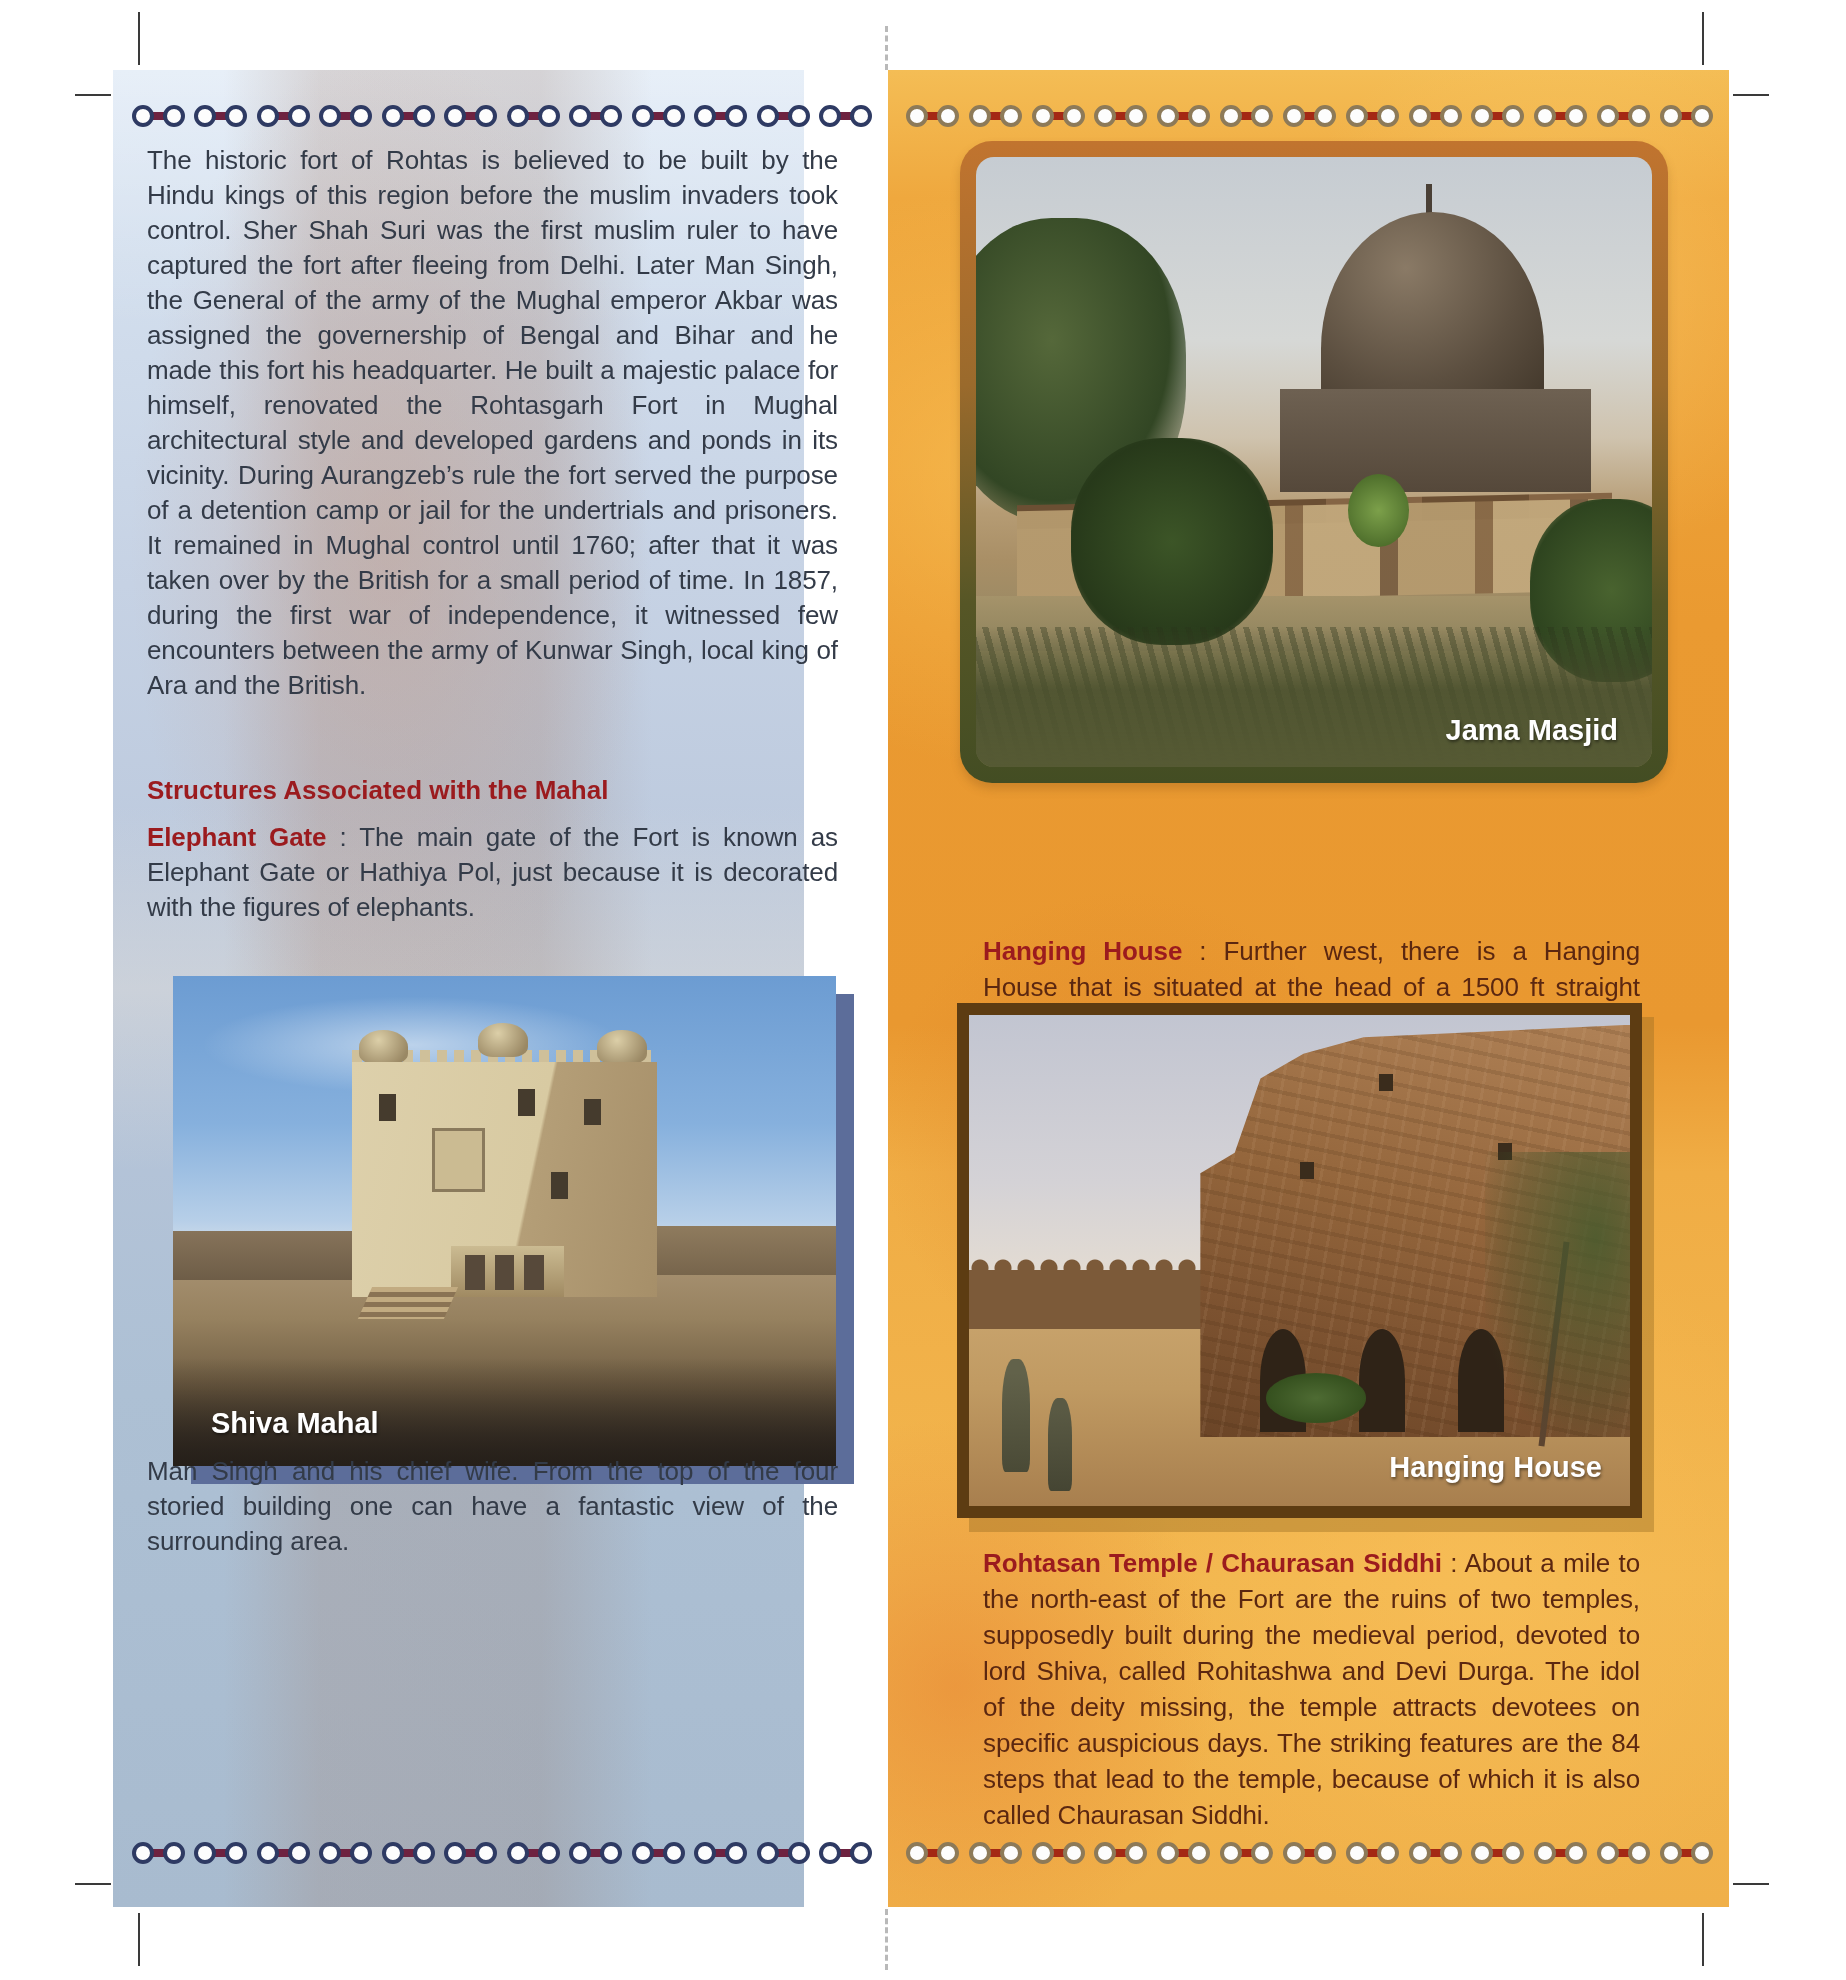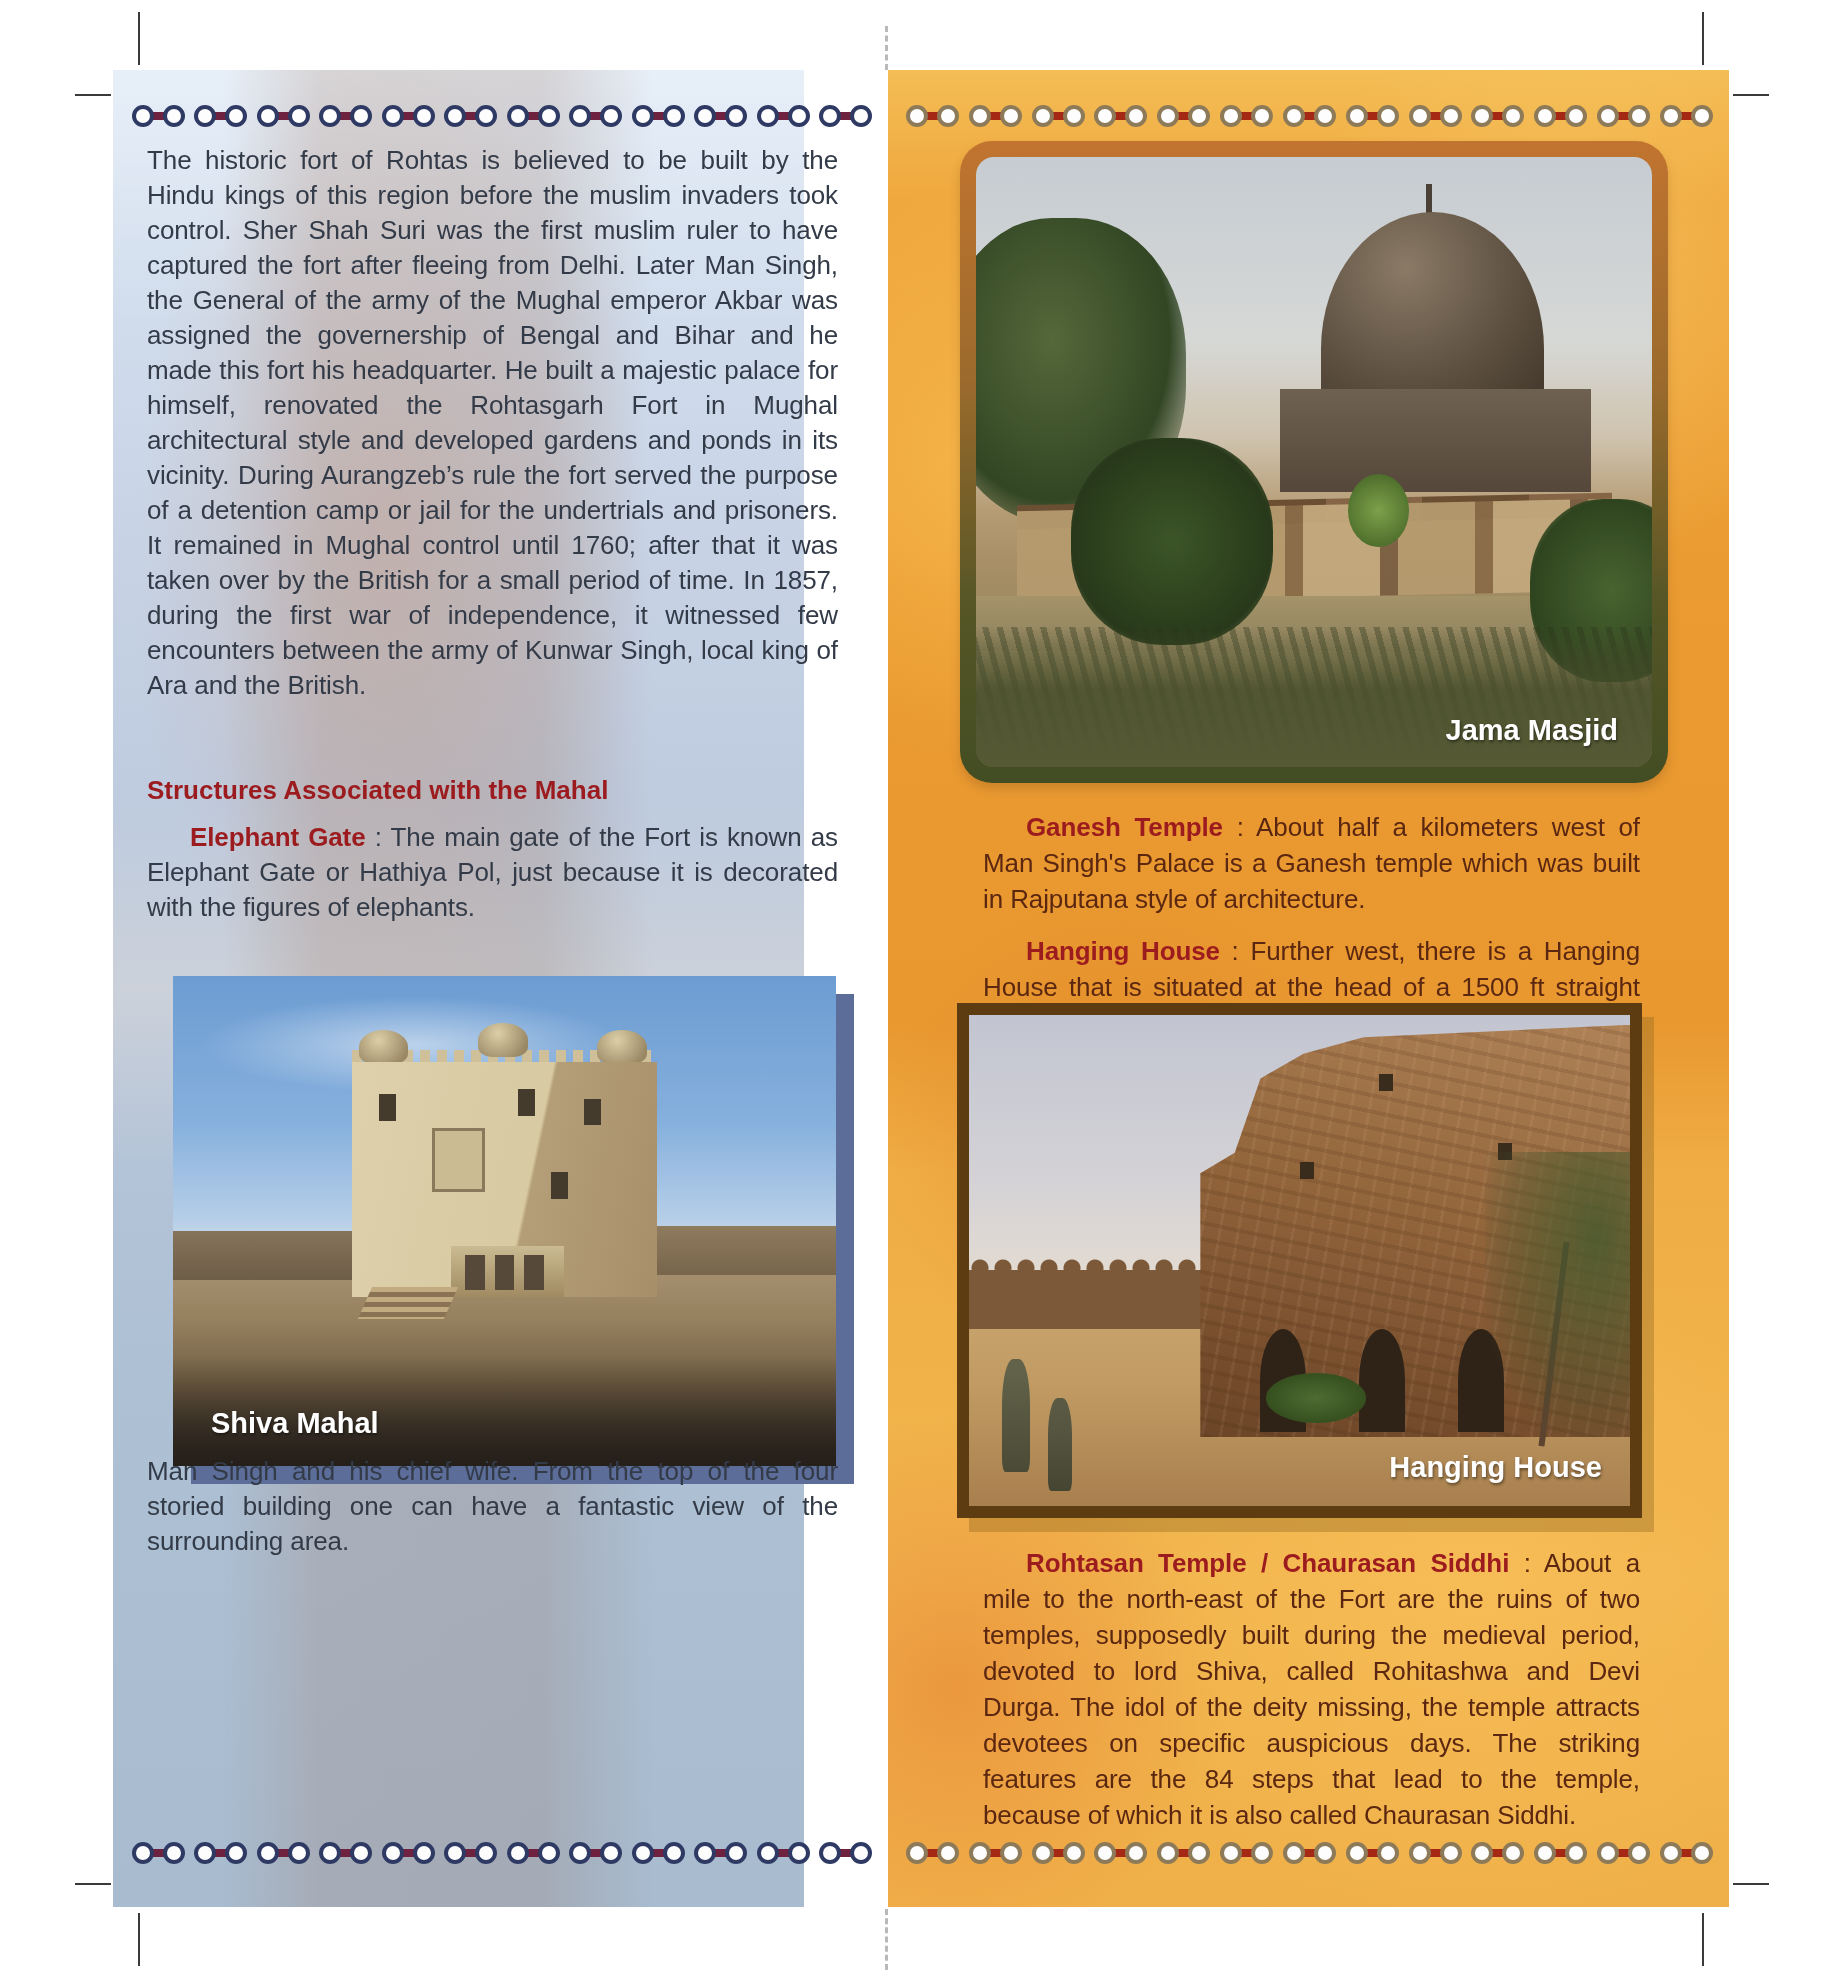--- a/index.html
+++ b/index.html
@@ -36,21 +36,21 @@
   .bead{width:22px;height:22px;border-radius:50%;background:#fdfdfd;border:4px solid #2e3a63;
         box-sizing:border-box;position:relative;z-index:1;flex:0 0 auto;}
   .link{width:15px;height:8px;background:#6e2240;margin:0 -3px;flex:0 0 auto;}
   .chain--orange .bead{border-color:#8d7a58;}
   .chain--orange .link{background:#a42814;}
 
   
   .body{position:absolute;margin:0;font-size:26px;text-align:justify;letter-spacing:-0.1px;}
   .body-l{color:#333b48;line-height:35px;width:691px;left:34px;}
   .body-r{color:#5b2710;line-height:36px;width:657px;left:95px;}
-  .lead{font-weight:bold;color:#9b1b1e;margin-left:43px;}
+  .lead{font-weight:bold;color:#9b1b1e;}
   .sec-heading{position:absolute;left:34px;margin:0;font-size:26px;font-weight:bold;color:#9b1b1e;}
 
   
   .photo{position:absolute;overflow:hidden;}
   .photo .sc{position:absolute;}
   .caption{position:absolute;font-size:29px;font-weight:bold;color:#ffffff;
            text-shadow:1px 2px 3px rgba(0,0,0,0.45);z-index:5;}
 
   
   .aina-wrap{position:absolute;left:60px;top:906px;width:663px;height:490px;
@@ -398,21 +398,20 @@
         <div class="sc jm-terrace"></div>
         <div class="sc jm-tree2"></div>
         <div class="sc jm-tree4"></div>
         <div class="sc jm-cow"></div>
         <div class="sc jm-tree3"></div>
         <div class="sc jm-scrub"></div>
         <div class="caption" style="right:34px;bottom:20px;">Jama Masjid</div>
       </div>
     </div>
 
-    <p class="body body-r" style="top:739px;"><b class="lead">Ganesh Temple</b><span> : About half a kilometers west of Man Singh's Palace is a Ganesh temple which was built in Rajputana style of architecture.</span></p>
 
     <p class="body body-r" style="top:863px;"><b class="lead">Hanging House</b><span> : Further west, there is a Hanging House that is situated at the head of a 1500 ft straight fall.</span></p>
 
     <div class="frame2">
       <div class="photo hang" style="position: absolute; inset: 12px;">
         <div class="sc hh-wall"></div>
         <div class="sc hh-ruin"></div>
         <div class="sc hh-tex"></div>
         <div class="sc hh-arch" style="left:44%;"></div>
         <div class="sc hh-arch" style="left:59%;"></div>

